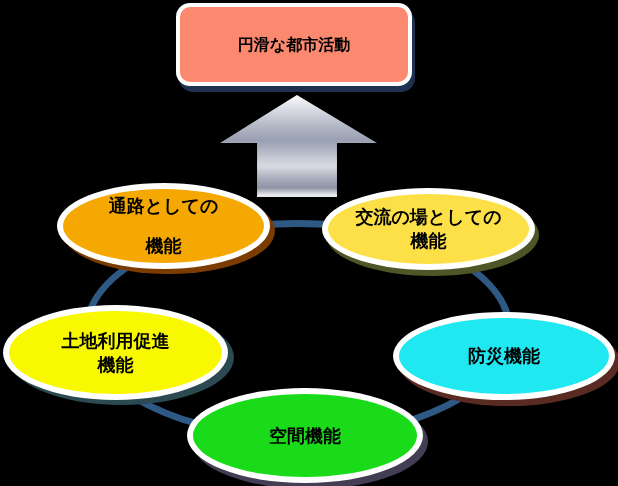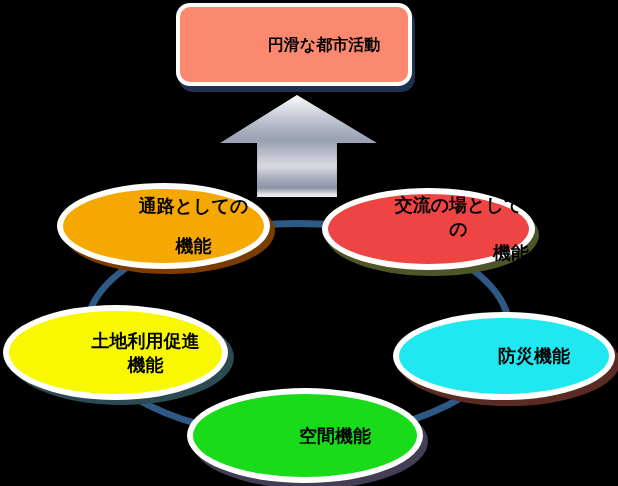--- a/index.html
+++ b/index.html
@@ -9,21 +9,21 @@
   }
   .stage {
     position: relative;
     width: 618px;
     height: 486px;
     background: #000000;
     overflow: hidden;
     font-family: "Liberation Sans", "DejaVu Sans", sans-serif;
     color: #000000;
   }
-  .stage * { box-sizing: border-box; padding-left: 30px; }
+  .stage * { box-sizing: border-box; }
 
   
   .ring {
     position: absolute;
     left: 83px;
     top: 220px;
     width: 430px;
     height: 220px;
     border: 7px solid #2D5984;
     border-radius: 50%;
@@ -82,21 +82,21 @@
     align-items: center;
     justify-content: center;
     font-size: 18px;
     font-weight: bold;
     line-height: 24px;
     text-align: center;
   }
   .fn-passage  { left: 57px;  top: 183px; width: 213px; height: 86px;
                  background: #F5A802; box-shadow: 5px 5px 0 #7A3C00; gap: 16px; }
   .fn-exchange { left: 322px; top: 188px; width: 213px; height: 82px;
-                 background: #ef4444; box-shadow: 4px 6px 0 #4F5526; align-items: flex-end; }
+                 background: #fde047; box-shadow: 4px 6px 0 #4F5526; }
   .fn-land     { left: 3px;   top: 305px; width: 225px; height: 95px;
                  background: #F8F800; box-shadow: 6px 5px 0 #2C4A52; text-align: right; }
   .fn-disaster { left: 393px; top: 312px; width: 222px; height: 88px;
                  background: #1FE8F0; box-shadow: 5px 6px 0 #5A2B22; }
   .fn-space    { left: 187px; top: 388px; width: 236px; height: 95px;
                  background: #1ADB1A; box-shadow: 5px 6px 0 #443E54; }
 </style>
 </head>
 <body>
 

